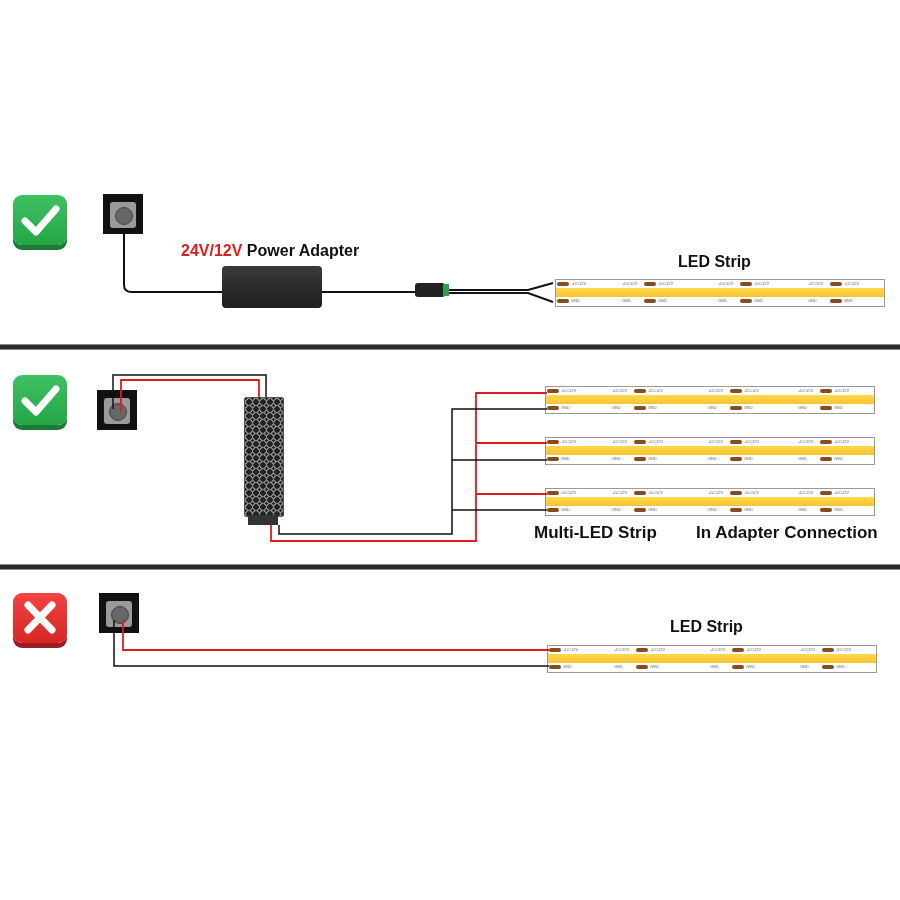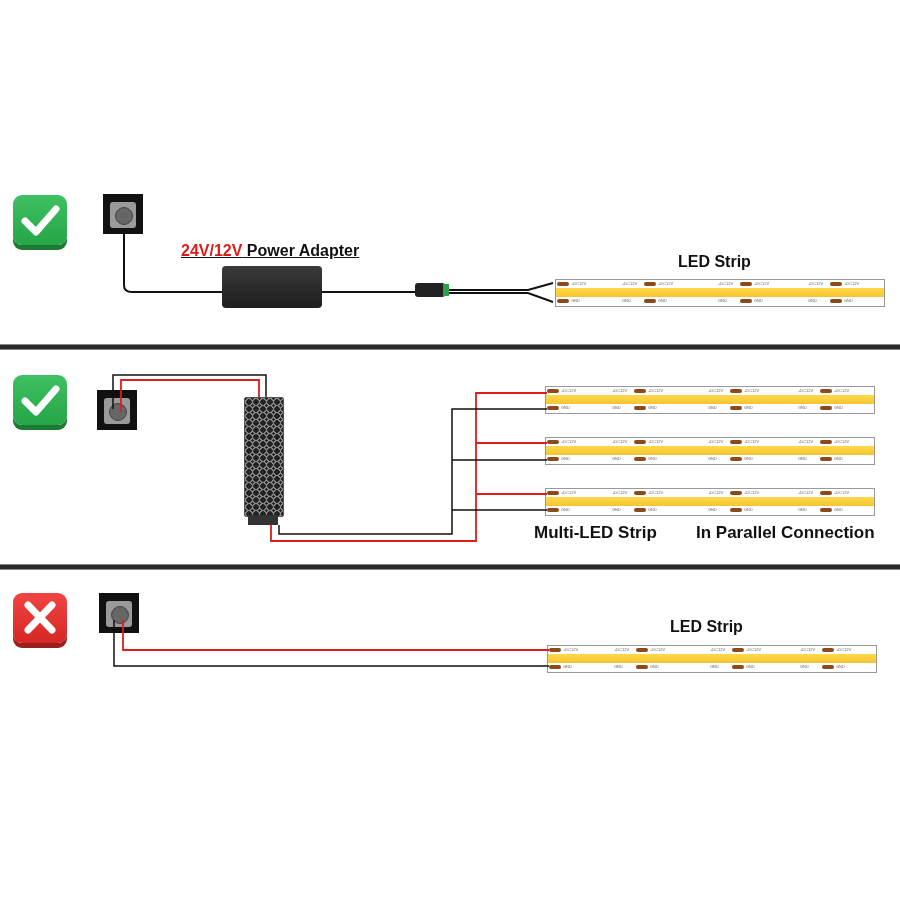--- a/index.html
+++ b/index.html
@@ -28,21 +28,21 @@
   <svg width="54" height="50">
       <polyline points="12,26 23,37 43,14" fill="none" stroke="#fff" stroke-width="7" stroke-linecap="round" stroke-linejoin="round"></polyline>
     </svg>
 </div>
 <div class="socket" style="left:103px;top:194px;">
     <div class="inner">
       <div class="hole"></div>
     </div>
   </div>
 
-<div class="label" style="left:181px;top:242px;font-size:16px;text-decoration:underline;"><span class="red">24V/12V</span><span> Power Adapter</span></div>
+<div class="label" style="left:181px;top:242px;font-size:16px;"><span class="red">24V/12V</span><span> Power Adapter</span></div>
 
 <div class="abs" style="left:222px;top:266px;width:100px;height:42px;background:linear-gradient(#3a3a3a,#1e1e1e);border-radius:4px;"></div>
 <div class="abs" style="left:415px;top:283px;width:30px;height:14px;background:#222;border-radius:3px;"></div>
 <div class="abs" style="left:443px;top:284px;width:6px;height:12px;background:#2ca24a;"></div>
 
 <div class="label" style="left:678px;top:253px;font-size:16px;">LED Strip</div>
 <div class="strip strip-tpl" style="left:555px;top:279px;">
     <div class="band"></div>
     <div class="pad" style="left: 1px; top: 2px;"></div>
     <span class="t" style="left: 15px; top: 1px;">+DC12V</span>
@@ -153,21 +153,21 @@
     <span class="t" style="left: 162px; top: 18px;">GND</span>
     <div class="pad" style="left: 274px; top: 2px;"></div>
     <span class="t" style="left: 288px; top: 1px;">+DC12V</span>
     <span class="t" style="left: 252px; top: 1px;">+DC12V</span>
     <div class="pad" style="left: 274px; top: 19px;"></div>
     <span class="t" style="left: 288px; top: 18px;">GND</span>
     <span class="t" style="left: 252px; top: 18px;">GND</span>
   </div>
 
 <div class="label" style="left:534px;top:523px;font-size:17px;">Multi-LED Strip</div>
-<div class="label" style="left:696px;top:523px;font-size:17px;">In Parallel Connection</div>
+<div class="label" style="left:696px;top:523px;font-size:17px;">In Adapter Connection</div>
 
 <div class="divider" style="top:564px;"></div>
 
 <div class="badge bad abs" style="left:13px;top:593px;">
   <svg width="54" height="50">
       <path d="M15 12 L39 37 M39 12 L15 37" stroke="#fff" stroke-width="7" stroke-linecap="round"></path>
     </svg>
 </div>
 <div class="socket" style="left:99px;top:593px;">
     <div class="inner">

